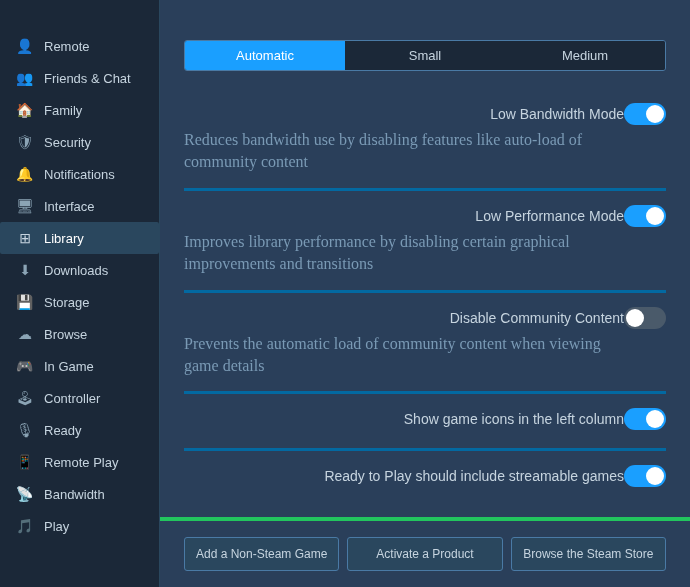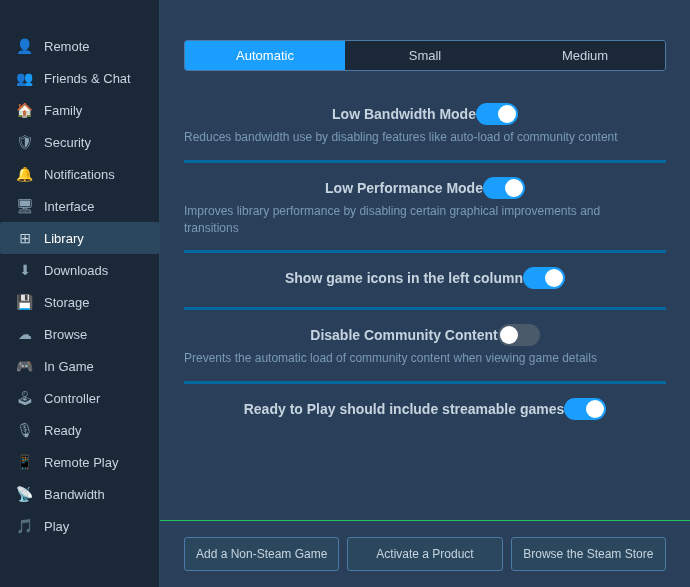--- a/index.html
+++ b/index.html
@@ -138,35 +138,35 @@
       border-top: 3px solid #0369a1;
     }
 
     .setting-row:first-child {
       border-top: none;
     }
 
     .setting-header {
       display: flex;
       align-items: center;
-      justify-content: center;
+      justify-content: flex-end;
       margin-bottom: 4px;
-      font-weight: bold;
     }
 
     .setting-name {
       font-size: 14px;
       color: #c6d4df;
     }
 
     .setting-desc {
-      font-size: 12px;
+      font-size: 16px;
       color: #7a9ab5;
       line-height: 1.4;
       max-width: 90%;
+      font-family: Liberation Serif, serif;
     }
 
     
     .toggle {
       width: 42px;
       height: 22px;
       border-radius: 11px;
       cursor: pointer;
       position: relative;
       flex-shrink: 0;
@@ -197,21 +197,21 @@
 
     .toggle.off .toggle-knob {
       left: 2px;
     }
 
     
     .bottom-buttons {
       display: flex;
       gap: 8px;
       padding: 16px 24px;
-      border-top: 1px solid #22c55e;
+      border-top: 4px solid #22c55e;
       background: #2a3f5a;
     }
 
     .bottom-btn {
       flex: 1;
       padding: 9px 8px;
       font-size: 12px;
       color: #c6d4df;
       background: #2a475e;
       border: 1px solid #4a7aa5;
@@ -320,35 +320,35 @@
     <div class="setting-header">
       <span class="setting-name">Low Performance Mode</span>
       <div class="toggle on">
         <div class="toggle-knob"></div>
       </div>
     </div>
     <div class="setting-desc">Improves library performance by disabling certain graphical improvements and transitions</div>
   </div>
         <div class="setting-row">
     <div class="setting-header">
+      <span class="setting-name">Disable Community Content</span>
+      <div class="toggle off">
+        <div class="toggle-knob"></div>
+      </div>
+    </div>
+    <div class="setting-desc">Prevents the automatic load of community content when viewing game details</div>
+  </div>
+        <div class="setting-row">
+    <div class="setting-header">
       <span class="setting-name">Show game icons in the left column</span>
       <div class="toggle on">
         <div class="toggle-knob"></div>
       </div>
     </div>
 
-  </div>
-        <div class="setting-row">
-    <div class="setting-header">
-      <span class="setting-name">Disable Community Content</span>
-      <div class="toggle off">
-        <div class="toggle-knob"></div>
-      </div>
-    </div>
-    <div class="setting-desc">Prevents the automatic load of community content when viewing game details</div>
   </div>
         <div class="setting-row">
     <div class="setting-header">
       <span class="setting-name">Ready to Play should include streamable games</span>
       <div class="toggle on">
         <div class="toggle-knob"></div>
       </div>
     </div>
   </div>
       </div>

